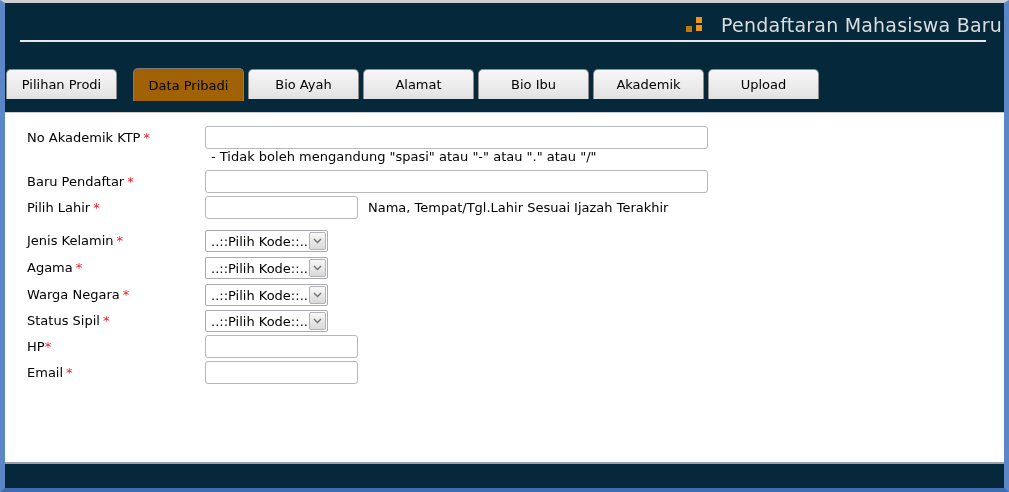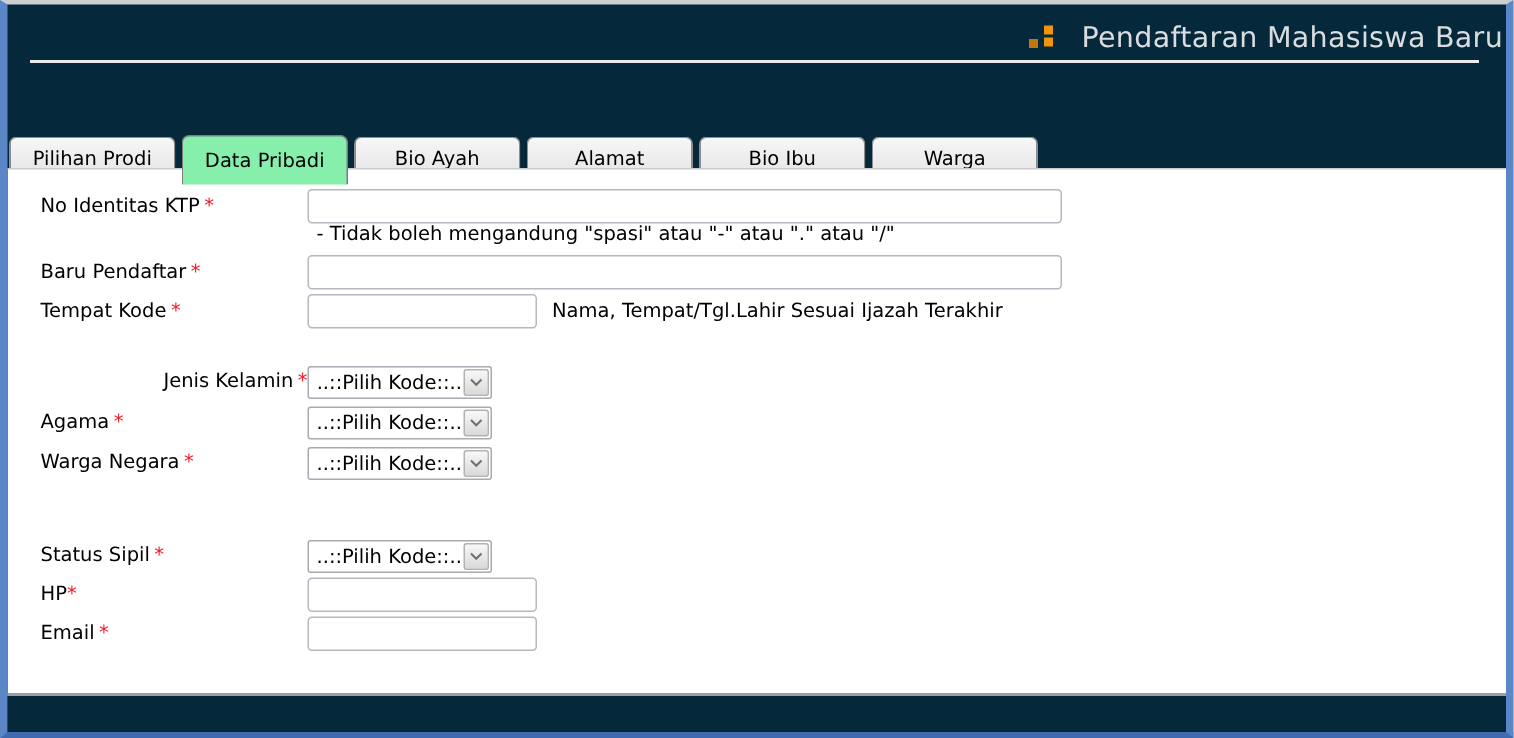--- a/index.html
+++ b/index.html
@@ -21,52 +21,53 @@
   .title-row { position:absolute; top:11px; right:2px; display:flex; align-items:center; gap:18px; }
   .logo { position:relative; width:17px; height:16px; display:inline-block; }
   .logo i { position:absolute; width:6px; height:6px; display:block; }
   .logo .sq-a { left:0;  top:9px; background:#c1770b; }
   .logo .sq-b { left:10px; top:0;   background:#ef960e; }
   .logo .sq-c { left:10px; top:8px; background:#ef960e; }
   .app-title { font-size:19px; color:#d9dde0; letter-spacing:0.2px; white-space:nowrap; }
   .header-divider { position:absolute; top:37px; left:15px; right:18px; height:2px; background:#e8eaec; }
 
   
-  .tab-bar { position:absolute; top:85px; left:1px; right:0; height:33px;
+  .tab-bar { position:absolute; top:63px; left:1px; right:0; height:33px;
              display:flex; align-items:flex-end;text-align:right; }
   .tab {
     width:111px; height:30px; margin-right:4px;
     background:linear-gradient(#f7f7f7,#e2e2e2);
     border:1px solid #8e8e8e; border-bottom:none;
     border-radius:5px 5px 0 0;
     font-size:13px; color:#000;
     display:flex; align-items:center; justify-content:center;
     cursor:pointer; position:relative; z-index:1;
   }
   .tab.active {
-    height:33px; background:#86efac; z-index:3; margin-bottom:-2px;
+    height:33px; background:#a16207; z-index:3; margin-bottom:-2px;
     border-color:#7d7d7d;
+    margin-left:12px;
   }
 
   
   .content {
     position:absolute; top:109px; left:0; right:0; height:352px;
     background:#fff;
     border-top:1px solid #c8cbce;
     border-bottom:2px solid #9aa0a6;
     z-index:2;
   }
   .footer-bar { position:absolute; top:461px; left:0; right:0; bottom:0; background:#05293b; }
 
   .form { padding:12px 0 0 22px; }
   .row { display:flex; align-items:center; height:26px; }
   .row.first { height:25px; }
   .row.sel { height:27px; }
-  .row.sel-last { height:25px;margin-top:36px; }
-  .row.mt5 { margin-top:21px;text-align:right; }
+  .row.sel-last { height:25px; }
+  .row.mt5 { margin-top:7px; }
   .flabel { flex:0 0 178px; font-size:13px; color:#000; }
   .req { color:#ee1c25; margin-left:3px; font-size:13px; }
   .req.no-gap { margin-left:0; }
 
   .tinput {
     height:23px; border:1px solid #b7b7bf; border-radius:3px;
     font-size:13px; padding:0 4px; color:#222; outline:none;
     font-family:"DejaVu Sans","Liberation Sans",sans-serif;
     background:#fff;
   }
@@ -106,39 +107,40 @@
     <span class="app-title">Pendaftaran Mahasiswa Baru</span>
   </div>
   <div class="header-divider"></div>
 
   <div class="tab-bar">
     <div class="tab">Pilihan Prodi</div>
     <div class="tab active">Data Pribadi</div>
     <div class="tab">Bio Ayah</div>
     <div class="tab">Alamat</div>
     <div class="tab">Bio Ibu</div>
-    <div class="tab">Warga</div>
+    <div class="tab">Akademik</div>
+    <div class="tab">Upload</div>
   </div>
 
   <div class="content">
     <div class="form">
 
       <div class="row first">
-        <span class="flabel"><span>No Identitas KTP</span><span class="req">*</span></span>
+        <span class="flabel"><span>No Akademik KTP</span><span class="req">*</span></span>
         <input class="tinput wide" type="text" value="" style="">
       </div>
       <div class="hint-row">- Tidak boleh mengandung "spasi" atau "-" atau "." atau "/"</div>
 
       <div class="row">
         <span class="flabel"><span>Baru Pendaftar</span><span class="req">*</span></span>
         <input class="tinput wide" type="text" value="" style="">
       </div>
 
       <div class="row">
-        <span class="flabel"><span>Tempat Kode</span><span class="req">*</span></span>
+        <span class="flabel"><span>Pilih Lahir</span><span class="req">*</span></span>
         <input class="tinput narrow" type="text" value="" style="">
         <span class="note">Nama, Tempat/Tgl.Lahir Sesuai Ijazah Terakhir</span>
       </div>
 
 
       <div class="row sel mt5">
         <span class="flabel"><span>Jenis Kelamin</span><span class="req">*</span></span>
         <div class="combo">
           <span class="val">..::Pilih Kode::..</span>
           <span class="btn">

